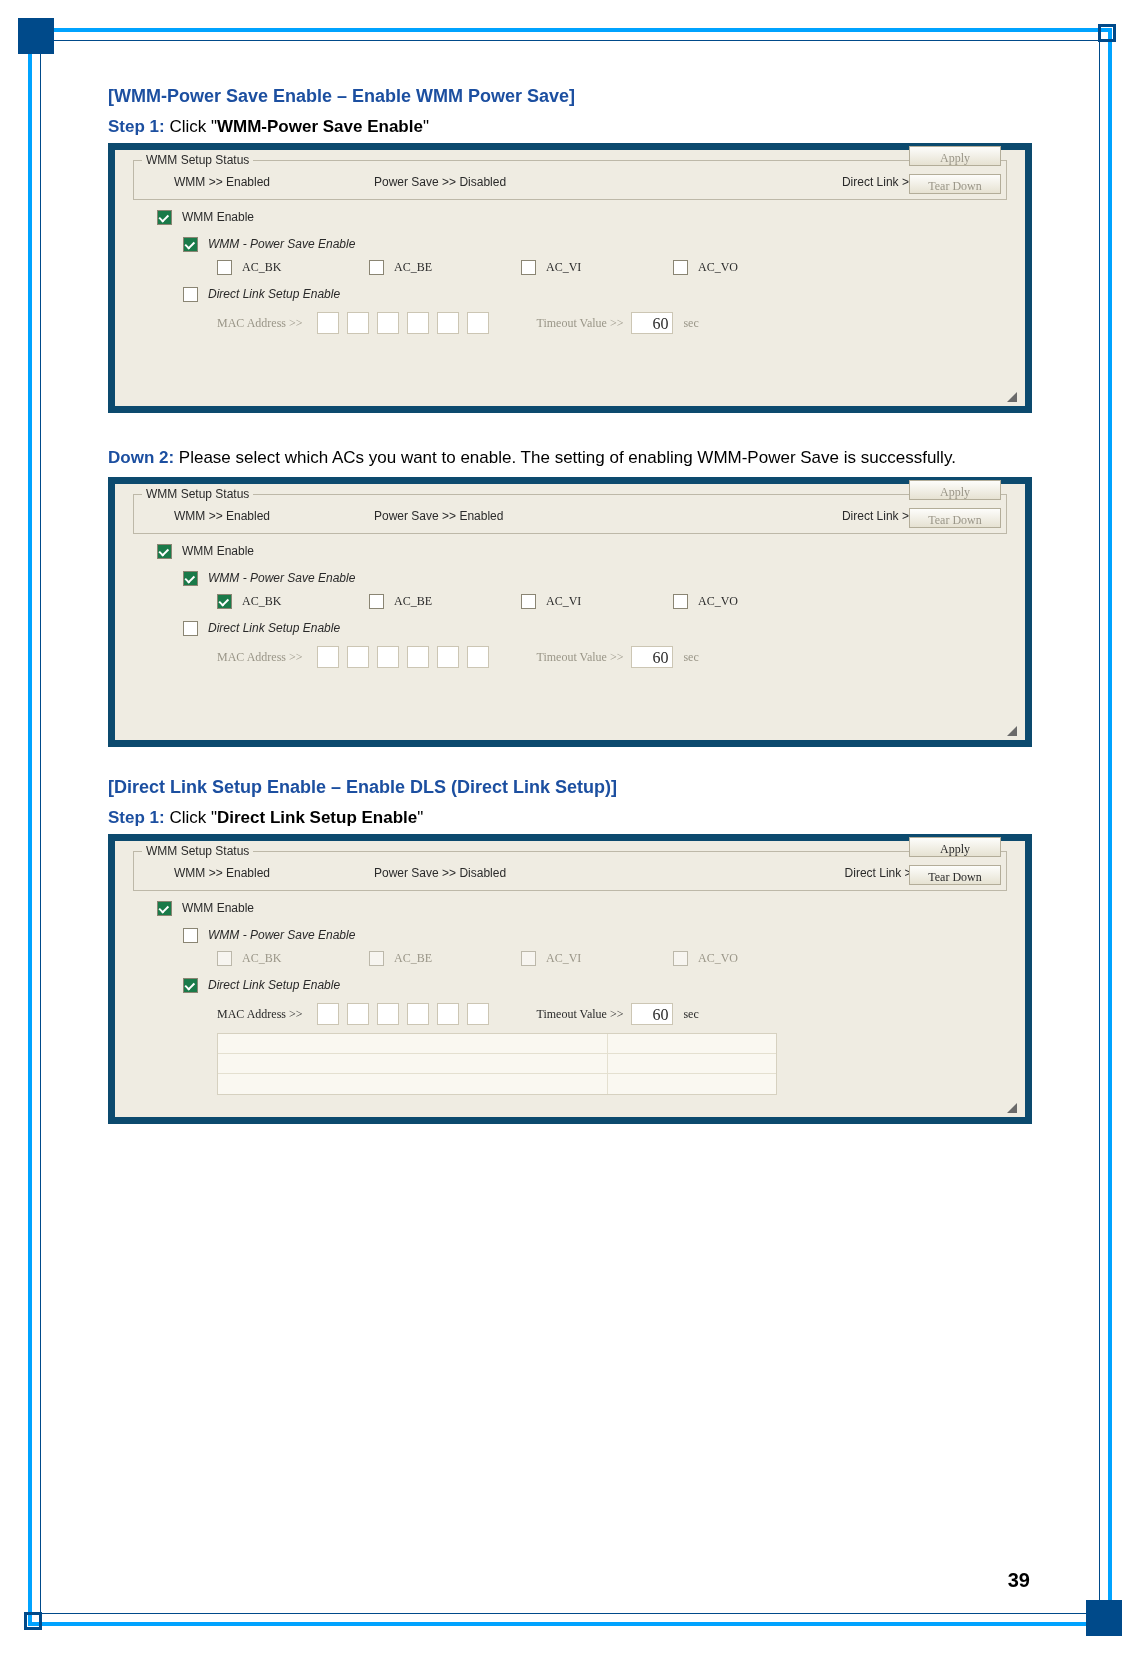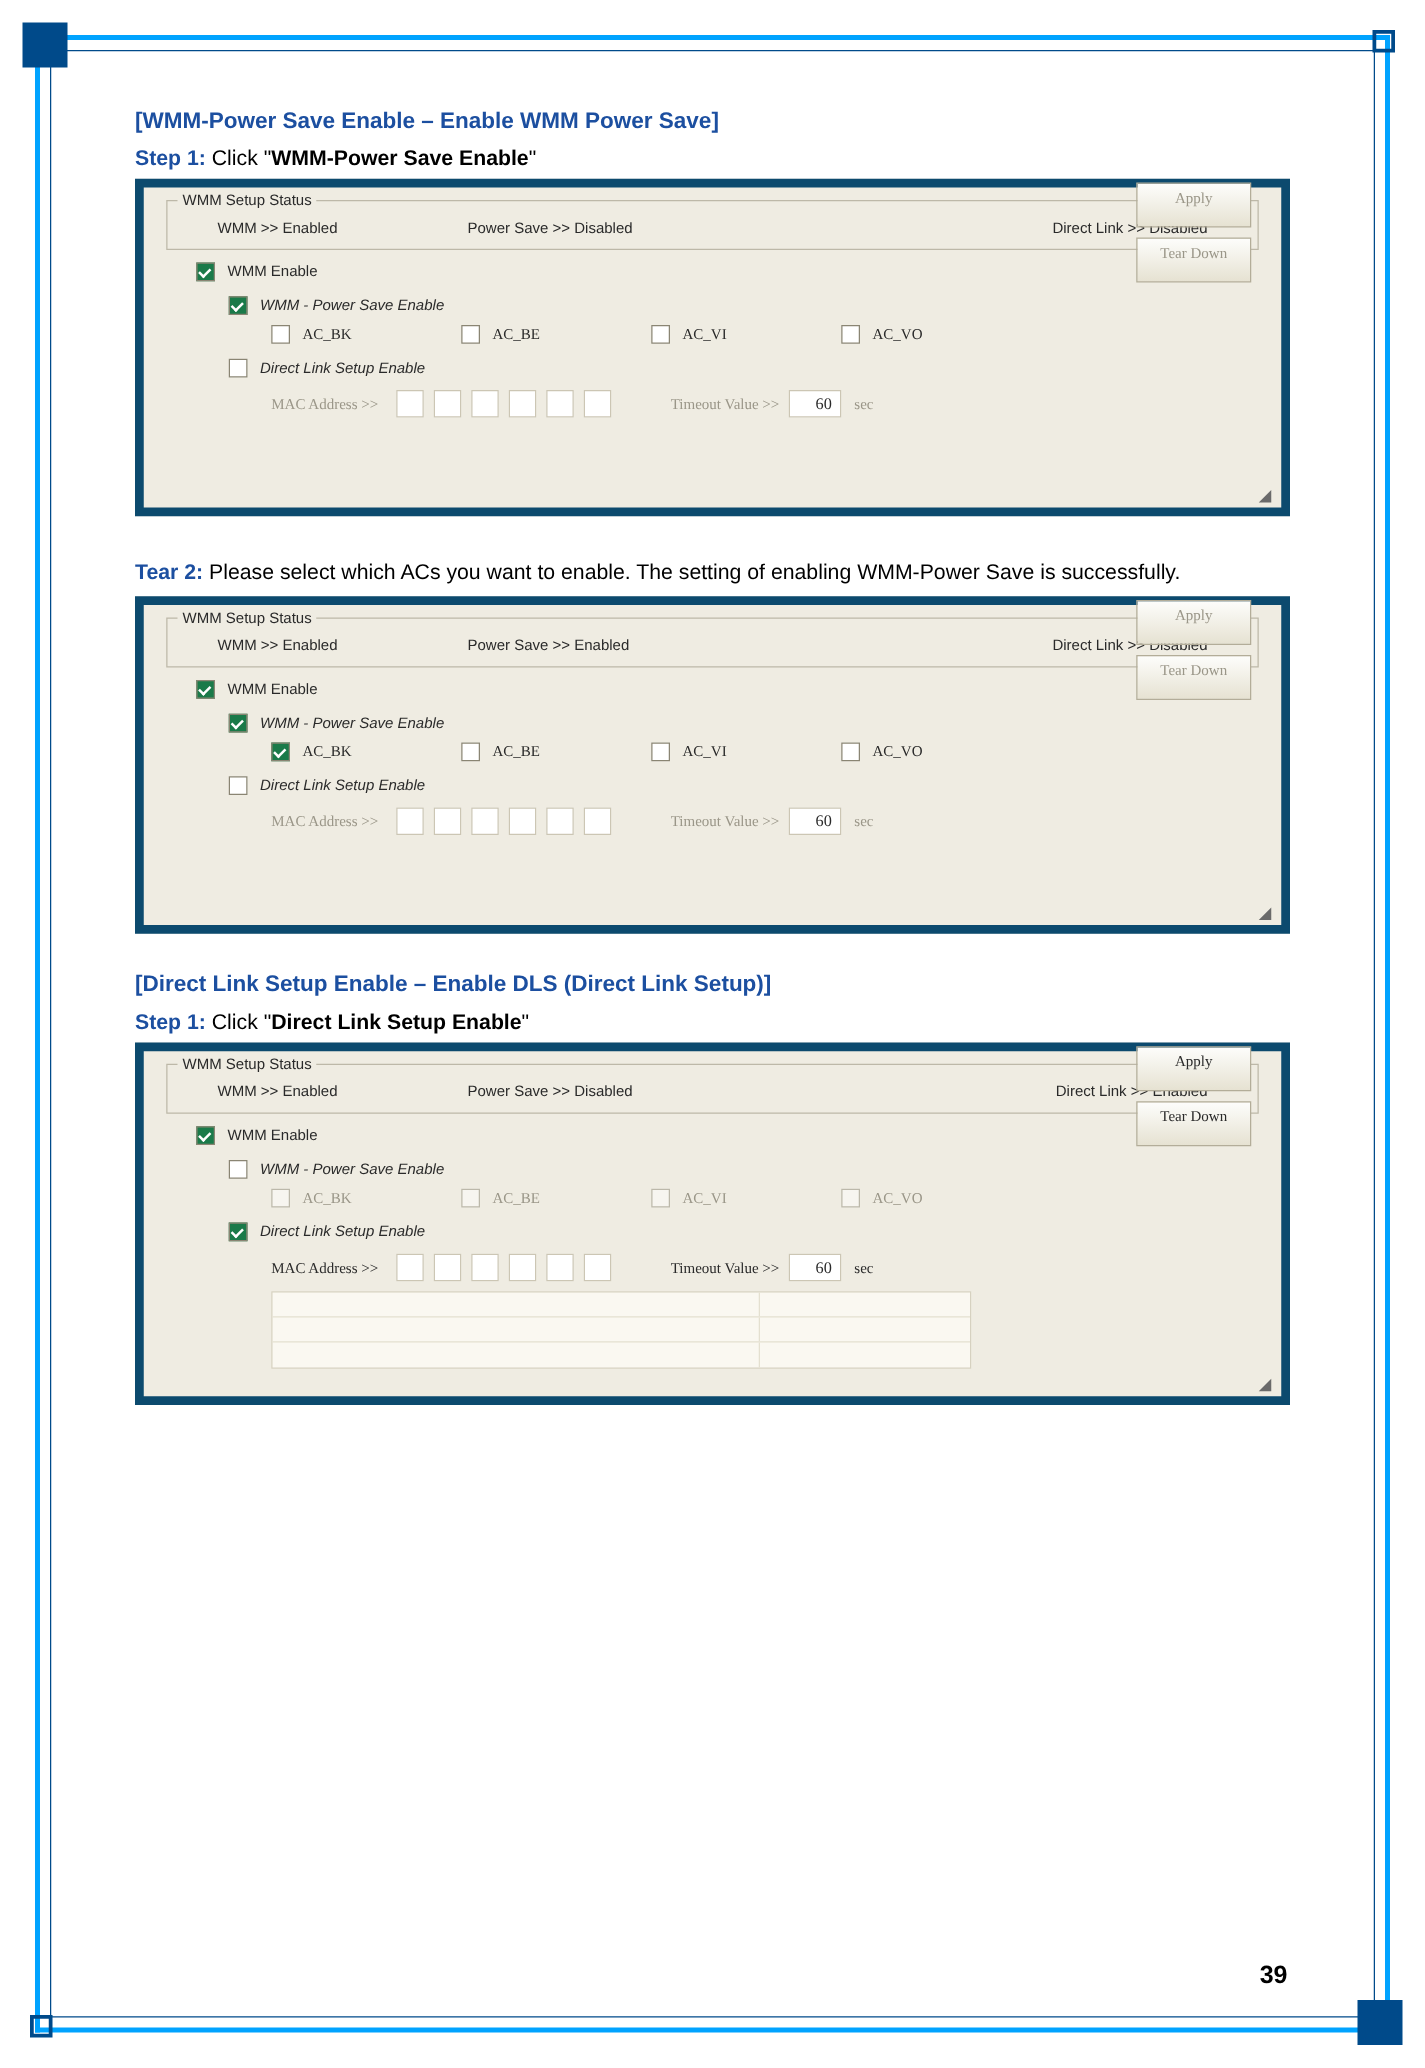--- a/index.html
+++ b/index.html
@@ -51,24 +51,24 @@
   .chk.checked::after { content: ""; width: 7px; height: 4px; border-left: 2px solid #fff; border-bottom: 2px solid #fff; transform: rotate(-45deg) translate(0px,-1px); }
   .chk.disabled { opacity: .5; }
   .acrow { display: flex; gap: 12px; padding-left: 86px; margin-top: 8px; }
   .acitem { flex: 0 0 140px; display: flex; align-items: center; font-family: "Trebuchet MS"; font-size: 12px; color: #2a2a2a; }
   .acitem.dis { color: #9a9688; }
   .macrow { display: flex; align-items: center; padding-left: 86px; margin-top: 10px; font-family: "Trebuchet MS"; font-size: 12px; color: #9a9688; gap: 8px; }
   .macrow.active { color: #2a2a2a; }
   .maclabel { margin-right: 6px; }
   .macbox { width: 22px; height: 22px; background: #fff; border: 1px solid #ccc6b4; }
   .tv-label { margin-left: 40px; }
-  .tvbox { width: 42px; height: 22px; background: #fff; border: 1px solid #ccc6b4; text-align: right; padding: 2px 20px; font-size: 13px; color: #2a2a2a; }
+  .tvbox { width: 42px; height: 22px; background: #fff; border: 1px solid #ccc6b4; text-align: right; padding: 2px 20px; font-size: 16px; color: #2a2a2a; }
   .sec { margin-left: 2px; }
   .btncol { position: absolute; right: 24px; display: flex; flex-direction: column; gap: 8px; }
-  .btn { width: 92px; height: 36px; background: linear-gradient(#fdfdfb,#e6e2d2); border: 1px solid #b3ad99; font-family: "Trebuchet MS"; font-size: 12px; text-align: center; line-height: 22px; color: #2a2a2a; }
+  .btn { width: 92px; height: 20px; background: linear-gradient(#fdfdfb,#e6e2d2); border: 1px solid #b3ad99; font-family: "Trebuchet MS"; font-size: 12px; text-align: center; line-height: 22px; color: #2a2a2a; }
   .btn.dis { color: #9a9688; }
   .tri { position: absolute; right: 8px; bottom: 4px; width: 0; height: 0; border-left: 10px solid transparent; border-right: 0 solid transparent; border-bottom: 10px solid #6a6a6a; }
   .dlsrows { margin: 8px 0 0 86px; border: 1px solid #d6d1c0; background: #faf8f1; width: 560px; }
   .dlsrows .r { height: 20px; border-bottom: 1px solid #e4e0d0; display: flex; }
   .dlsrows .r:last-child { border-bottom: none; }
   .dlsrows .c1 { width: 390px; border-right: 1px solid #e4e0d0; }
 
   .pagenum { position: absolute; right: 110px; bottom: 62px; font-size: 20px; font-weight: bold; color: #000; }
 </style>
 </head>
@@ -148,21 +148,21 @@
       <div class="btncol" style="top:-4px;">
         <div class="btn dis">Apply</div>
         <div class="btn dis">Tear Down</div>
       </div>
     </div>
     <div style="height:58px;"></div>
     <div class="tri"></div>
   </div>
 
   <div class="body-text">
-    <span class="steplbl">Tear 2:</span><span> Please select which ACs you want to enable. The setting of enabling WMM-Power Save is successfully.</span>
+    <span class="steplbl">Down 2:</span><span> Please select which ACs you want to enable. The setting of enabling WMM-Power Save is successfully.</span>
   </div>
 
   <div class="panel">
     <div class="groupbox">
       <div class="groupbox-title">WMM Setup Status</div>
       <div class="statusrow">
         <div class="s1">WMM &gt;&gt; Enabled</div>
         <div class="s2">Power Save &gt;&gt; Enabled</div>
         <div class="s3">Direct Link &gt;&gt; Disabled</div>
       </div>

